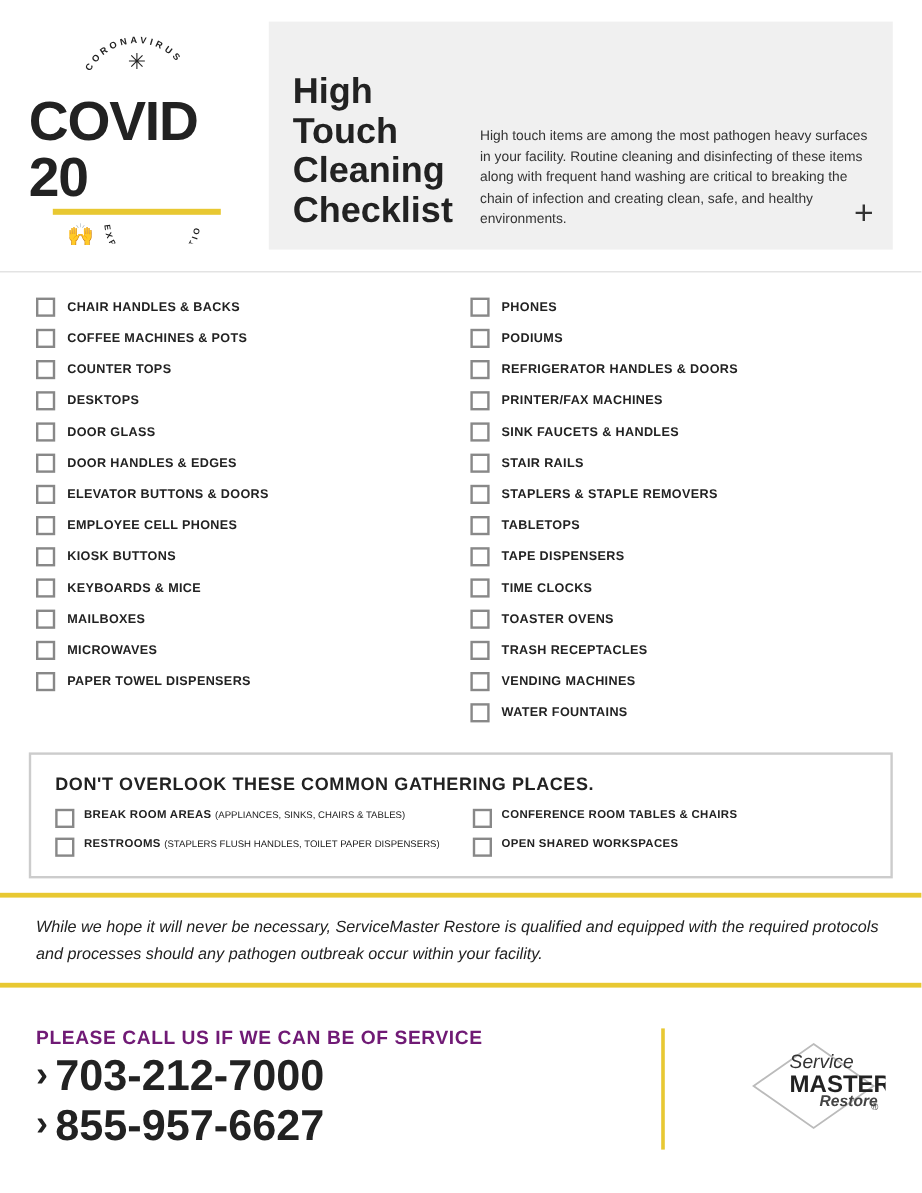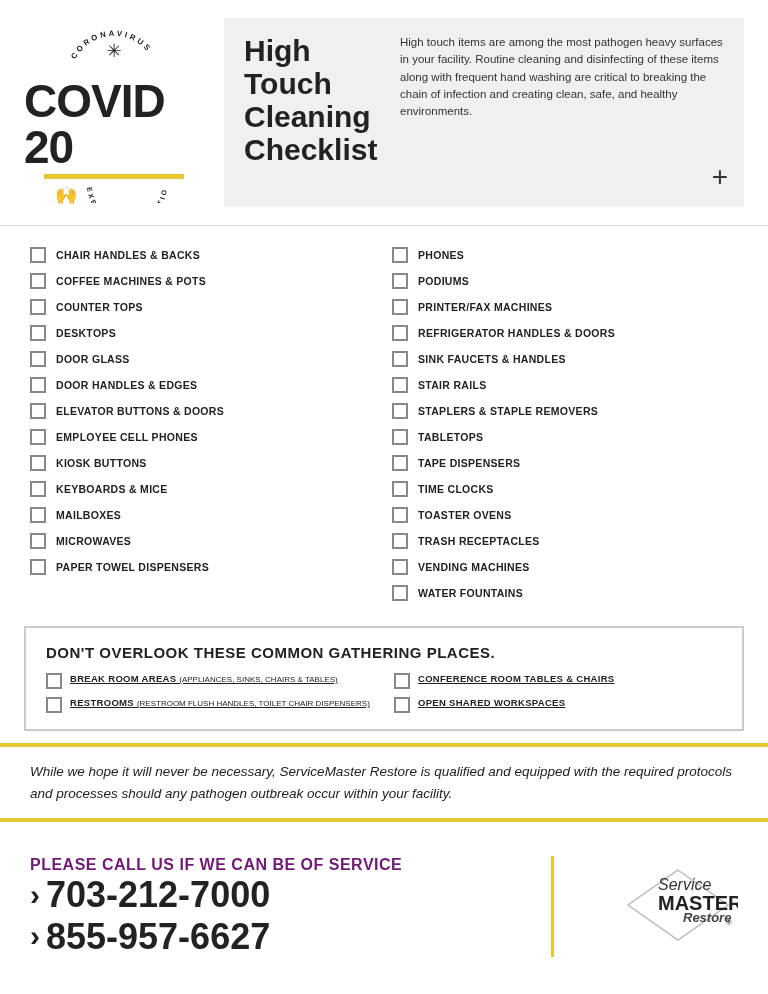--- a/index.html
+++ b/index.html
@@ -54,21 +54,21 @@
       gap: 4px;
     }
     .hand-icon { font-size: 18px; }
 
     .header-right {
       flex: 1;
       background: #f0f0f0;
       margin-left: 20px;
       padding: 16px 20px;
       display: flex;
-      align-items: flex-start;
+      align-items: flex-end;
       gap: 16px;
       position: relative;
     }
     .checklist-title {
       font-size: 30px;
       font-weight: 900;
       line-height: 1.1;
       color: #222;
       flex-shrink: 0;
       width: 140px;
@@ -131,21 +131,20 @@
       font-size: 15px;
       font-weight: 900;
       color: #222;
       text-transform: uppercase;
       margin-bottom: 12px;
       letter-spacing: 0.5px;
     }
     .gathering-items {
       display: flex;
       gap: 20px;
-      text-decoration: underline;
     }
     .gathering-col {
       flex: 1;
       display: flex;
       flex-direction: column;
       gap: 8px;
     }
     .gathering-item {
       display: flex;
       align-items: flex-start;
@@ -323,25 +322,25 @@
       <div class="check-item">
       <div class="checkbox"></div>
       <span class="check-label">PHONES</span>
     </div>
       <div class="check-item">
       <div class="checkbox"></div>
       <span class="check-label">PODIUMS</span>
     </div>
       <div class="check-item">
       <div class="checkbox"></div>
+      <span class="check-label">REFRIGERATOR HANDLES &amp; DOORS</span>
+    </div>
+      <div class="check-item">
+      <div class="checkbox"></div>
       <span class="check-label">PRINTER/FAX MACHINES</span>
-    </div>
-      <div class="check-item">
-      <div class="checkbox"></div>
-      <span class="check-label">REFRIGERATOR HANDLES &amp; DOORS</span>
     </div>
       <div class="check-item">
       <div class="checkbox"></div>
       <span class="check-label">SINK FAUCETS &amp; HANDLES</span>
     </div>
       <div class="check-item">
       <div class="checkbox"></div>
       <span class="check-label">STAIR RAILS</span>
     </div>
       <div class="check-item">
@@ -385,21 +384,21 @@
     <div class="gathering-col" id="gathering-left">
         <div class="gathering-item">
       <div class="checkbox"></div>
       <span class="gathering-label">
         BREAK ROOM AREAS <small>(APPLIANCES, SINKS, CHAIRS &amp; TABLES)</small>
       </span>
     </div>
         <div class="gathering-item">
       <div class="checkbox"></div>
       <span class="gathering-label">
-        RESTROOMS <small>(RESTROOM FLUSH HANDLES, TOILET CHAIR DISPENSERS)</small>
+        RESTROOMS <small>(STAPLERS FLUSH HANDLES, TOILET PAPER DISPENSERS)</small>
       </span>
     </div>
       </div>
     <div class="gathering-col" id="gathering-right">
         <div class="gathering-item">
       <div class="checkbox"></div>
       <span class="gathering-label">
         CONFERENCE ROOM TABLES &amp; CHAIRS <small></small>
       </span>
     </div>

